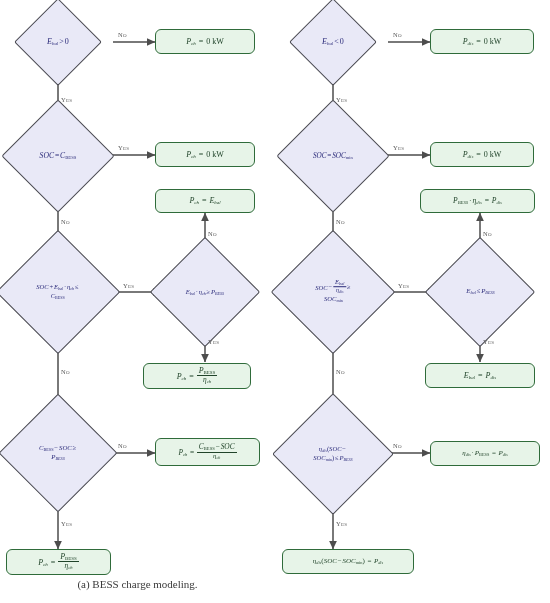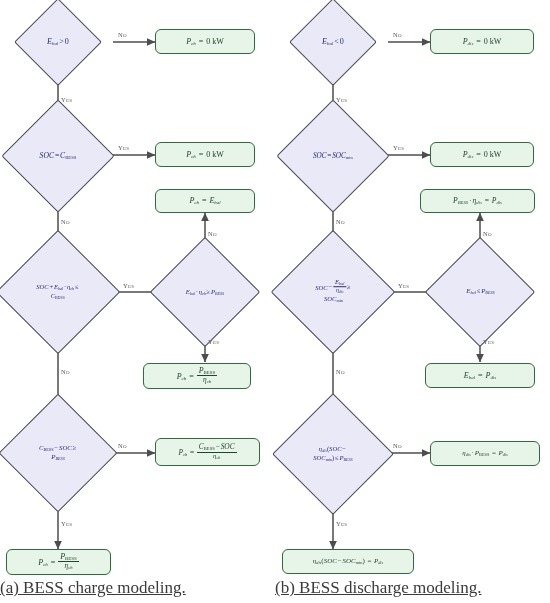--- a/index.html
+++ b/index.html
@@ -51,22 +51,22 @@
   .dec .frac .num{border-bottom-color:#2b2b7a;}
 
   
   .elabel{
     position:absolute;color:#5b5b5b;font-size:6.5px;
     font-family:"Liberation Serif",serif;
     font-variant:small-caps;letter-spacing:.2px;white-space:nowrap;
   }
 
   .caption{
-    position:absolute;color:#3a3a3a;font-size:17px;
-    font-family:"Liberation Serif",serif;text-align:left;white-space:nowrap;text-decoration:underline;
+    position:absolute;color:#3a3a3a;font-size:11px;
+    font-family:"Liberation Serif",serif;text-align:center;white-space:nowrap;
   }
 </style>
 </head>
 <body>
 
 <div class="canvas">
 
   <svg class="wires" viewBox="0 0 550 603">
     <defs>
       <marker id="ah" markerWidth="7" markerHeight="7" refX="5.4" refY="2.6" orient="auto">
@@ -251,15 +251,14 @@
   <div class="elabel" style="left:393px;top:144px;">Yes</div>
   <div class="elabel" style="left:336px;top:218px;">No</div>
   <div class="elabel" style="left:398px;top:282px;">Yes</div>
   <div class="elabel" style="left:483px;top:230px;">No</div>
   <div class="elabel" style="left:483px;top:338px;">Yes</div>
   <div class="elabel" style="left:336px;top:368px;">No</div>
   <div class="elabel" style="left:393px;top:442px;">No</div>
   <div class="elabel" style="left:336px;top:520px;">Yes</div>
 
   <div class="caption" style="left:0px;top:578px;width:275px;">(a) BESS charge modeling.</div>
-  <div class="caption" style="left:275px;top:578px;width:275px;">(b) BESS discharge modeling.</div>
 
 </div>
 
 </body></html>

